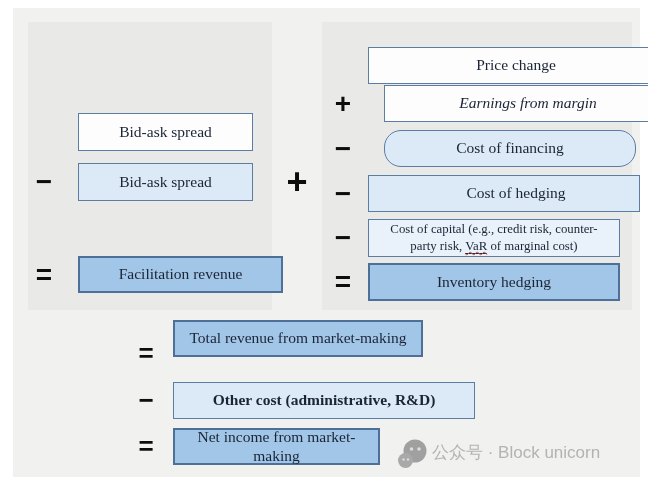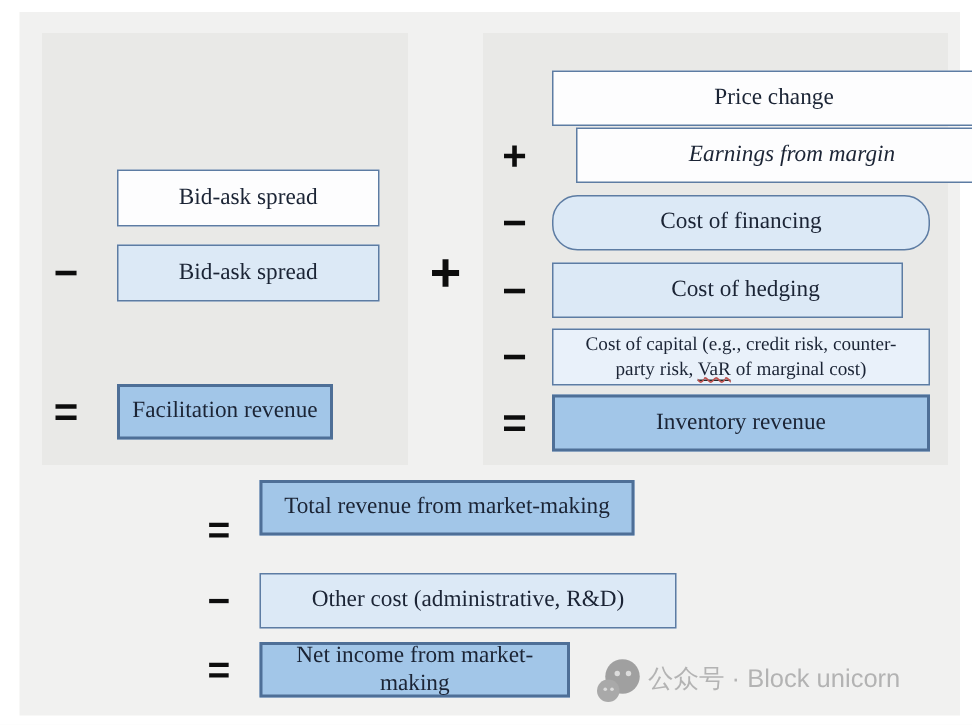--- a/index.html
+++ b/index.html
@@ -30,53 +30,53 @@
   <div class="inner-bg"></div>
 
   <div class="panel panel-left"></div>
 
   <div class="box white" style="left:78px;top:113px;width:175px;height:38px;">Bid-ask spread</div>
 
   <div class="op" style="left:31px;top:163px;width:26px;height:38px;">−</div>
   <div class="box light" style="left:78px;top:163px;width:175px;height:38px;">Bid-ask spread</div>
 
   <div class="op" style="left:31px;top:256px;width:26px;height:37px;">=</div>
-  <div class="box blue" style="left:78px;top:256px;width:144px;height:37px;">Facilitation revenue</div>
+  <div class="box blue" style="left:78px;top:256px;width:205px;height:37px;">Facilitation revenue</div>
 
   <div class="op op-join" style="left:280px;top:163px;width:34px;height:38px;">+</div>
 
   <div class="panel panel-right"></div>
 
   <div class="box white" style="left:368px;top:47px;width:296px;height:37px;">Price change</div>
 
   <div class="op" style="left:331px;top:85px;width:24px;height:37px;">+</div>
   <div class="box white" style="left:384px;top:85px;width:288px;height:37px;font-style:italic;">Earnings from margin</div>
 
   <div class="op" style="left:331px;top:130px;width:24px;height:37px;">−</div>
-  <div class="box light" style="left:368px;top:130px;width:252px;height:37px;border-radius:17px;">Cost of financing</div>
+  <div class="box light" style="left:384px;top:130px;width:252px;height:37px;border-radius:17px;">Cost of financing</div>
 
   <div class="op" style="left:331px;top:175px;width:24px;height:37px;">−</div>
-  <div class="box light" style="left:368px;top:175px;width:234px;height:37px;padding-left:24px;">Cost of hedging</div>
+  <div class="box light" style="left:368px;top:175px;width:272px;height:37px;padding-left:24px;">Cost of hedging</div>
 
   <div class="op" style="left:331px;top:219px;width:24px;height:38px;">−</div>
   <div class="box lighter" style="left:368px;top:219px;width:252px;height:38px;">
     <span>
       <span>Cost of capital (e.g., credit risk, counter-</span><br>
       <span>party risk, </span><span class="varspan">VaR</span><span> of marginal cost)</span>
     </span>
   </div>
 
   <div class="op" style="left:331px;top:263px;width:24px;height:38px;">=</div>
-  <div class="box blue" style="left:368px;top:263px;width:252px;height:38px;">Inventory revenue</div>
+  <div class="box blue" style="left:368px;top:263px;width:252px;height:38px;">Inventory hedging</div>
 
   <div class="op" style="left:133px;top:335px;width:26px;height:37px;font-size:26px;">=</div>
   <div class="box blue" style="left:173px;top:320px;width:250px;height:37px;">Total revenue from market-making</div>
 
   <div class="op" style="left:133px;top:382px;width:26px;height:37px;font-size:26px;">−</div>
-  <div class="box light" style="left:173px;top:382px;width:278px;height:37px;">Other cost (administrative, R&amp;D)</div>
+  <div class="box light" style="left:173px;top:382px;width:302px;height:37px;font-weight:bold;">Other cost (administrative, R&amp;D)</div>
 
   <div class="op" style="left:133px;top:428px;width:26px;height:37px;font-size:26px;">=</div>
   <div class="box blue" style="left:173px;top:428px;width:207px;height:37px;">Net income from market-making</div>
 
   <svg class="wm-icon" viewBox="0 0 34 32">
     <circle cx="19" cy="13" r="11.5" fill="#8f8f8f"></circle>
     <circle cx="9.5" cy="22.5" r="7.5" fill="#9a9a9a"></circle>
     <circle cx="15.5" cy="11" r="1.8" fill="#d8d8d8"></circle>
     <circle cx="23" cy="11" r="1.8" fill="#d8d8d8"></circle>
     <circle cx="7.5" cy="21.5" r="1.2" fill="#d8d8d8"></circle>

